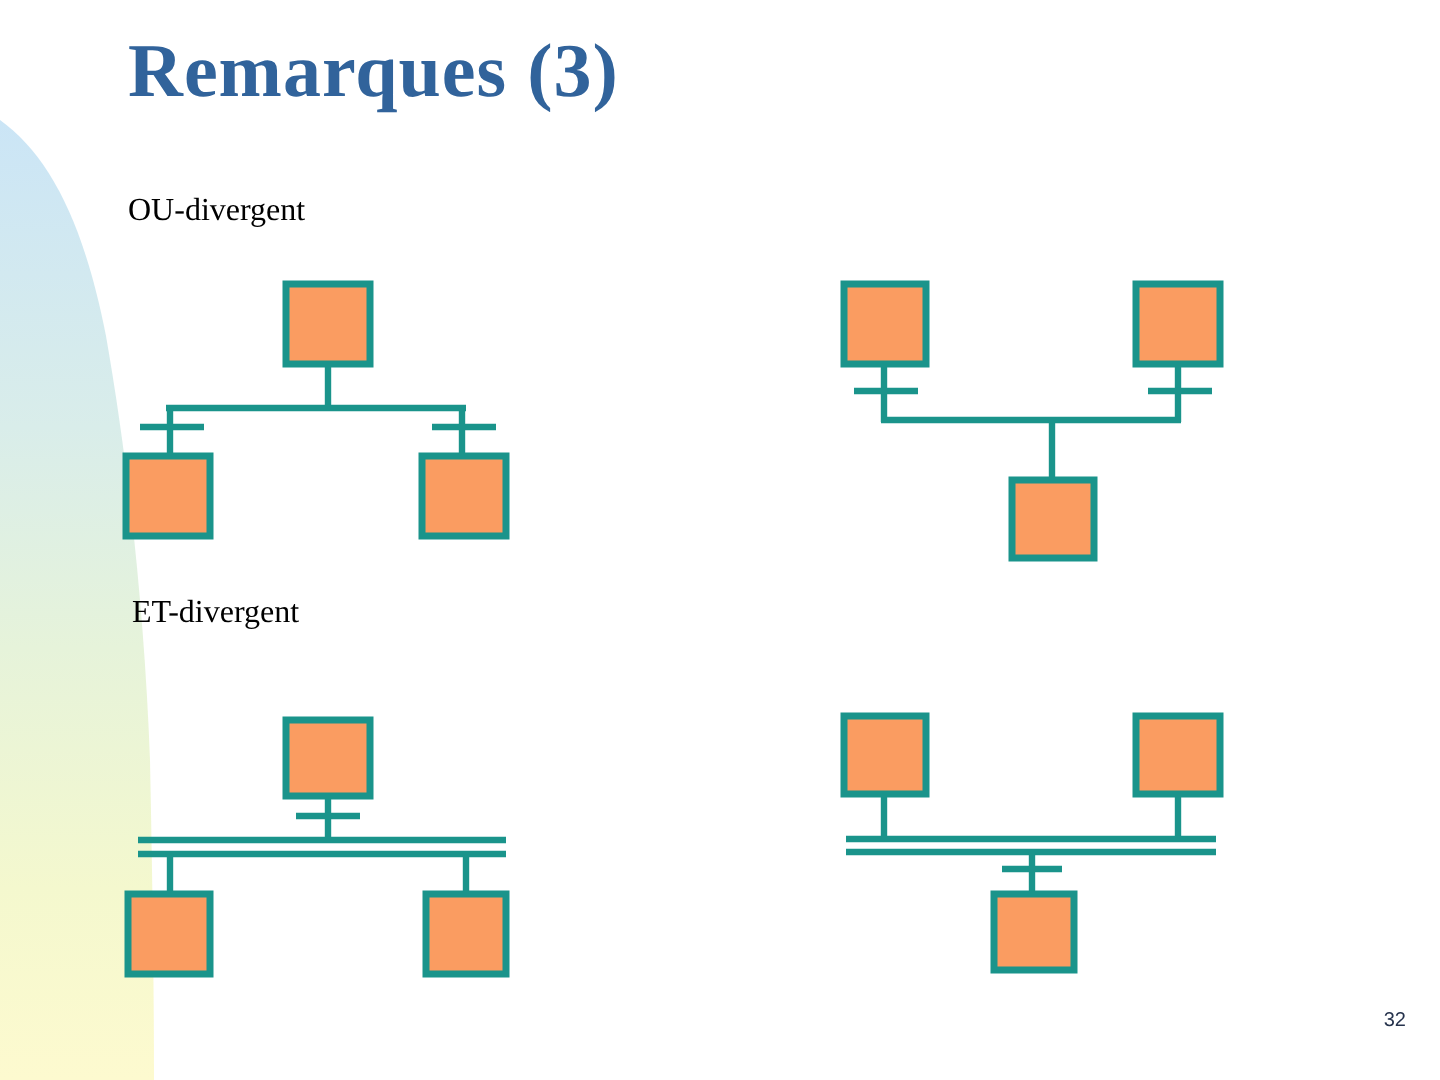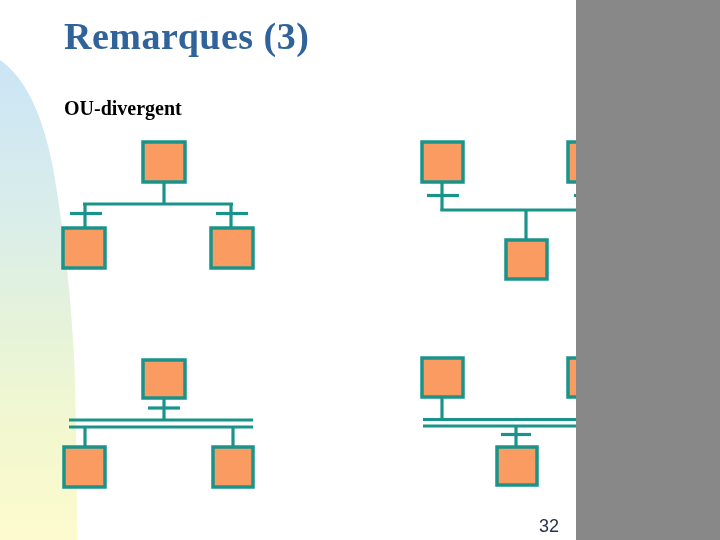--- a/index.html
+++ b/index.html
@@ -6,51 +6,50 @@
     --title-color:#31639B;
     --label-color:#000000;
     --box-fill:#FA9C61;
     --line:#1A948B;
     --page-number-color:#26334D;
     --bg:#FFFFFF;
   }
   html,body{margin:0;padding:0;background:#888;}
   .slide{
     position:relative;
-    width:576px;height:540px;
+    width:720px;height:540px;
     background:var(--bg);
     overflow:hidden;
     font-family:"Liberation Serif", serif;
   }
   .decor{position:absolute;left:0;top:0;width:720px;height:540px;pointer-events:none;}
   .title{
     position:absolute;left:64px;top:14px;
     font-size:38px;font-weight:bold;
     color:var(--title-color);
     letter-spacing:0.5px;
     margin:0;white-space:nowrap;
   }
   .dlabel{
     position:absolute;
-    font-size:20px;color:var(--label-color);
+    font-size:16px;color:var(--label-color);
     white-space:nowrap;
-    font-weight:bold;
   }
   #label-ou-divergent{left:64px;top:97px;}
   #label-ou-convergent{left:437px;top:97px;}
   #label-et-divergent{left:66px;top:298px;}
   #label-et-convergent{left:437px;top:298px;}
   .diagram-layer{position:absolute;left:0;top:0;width:720px;height:540px;}
   .step-box{fill:var(--box-fill);stroke:var(--line);stroke-width:3.5;}
   .wire{stroke:var(--line);stroke-width:3.2;fill:none;}
   .tick{stroke:var(--line);stroke-width:3.2;fill:none;}
   .page-number{
-    position:absolute;right:17px;top:516px;
+    position:absolute;right:17px;top:505px;
     font-family:"Liberation Sans", sans-serif;
-    font-size:18px;color:var(--page-number-color);
+    font-size:10px;color:var(--page-number-color);
   }
 </style>
 </head>
 <body>
 
 <div class="slide">
 
   <svg class="decor" viewBox="0 0 720 540" aria-hidden="true">
     <defs>
       <linearGradient id="decog" x1="0" y1="60" x2="0" y2="540" gradientUnits="userSpaceOnUse">
@@ -60,20 +59,21 @@
         <stop offset="0.8" stop-color="#F4F8CE"></stop>
         <stop offset="1" stop-color="#FDFACF"></stop>
       </linearGradient>
     </defs>
     <path d="M 0 60 C 25 78, 42 112, 53 168 C 63 225, 72 300, 75 380 C 76 430, 77 490, 77 540 L 0 540 Z" fill="url(#decog)"></path>
   </svg>
 
   <h1 class="title">Remarques (3)</h1>
 
   <div class="dlabel" id="label-ou-divergent">OU-divergent</div>
+  <div class="dlabel" id="label-et-divergent">ET-divergent</div>
 
   <svg class="diagram-layer" viewBox="0 0 720 540">
 
     <g>
       <line class="wire" x1="164" y1="182" x2="164" y2="205"></line>
       <line class="wire" x1="83" y1="204" x2="233" y2="204"></line>
       <line class="wire" x1="85" y1="204" x2="85" y2="229"></line>
       <line class="wire" x1="231" y1="204" x2="231" y2="229"></line>
       <line class="tick" x1="70" y1="213.5" x2="102" y2="213.5"></line>
       <line class="tick" x1="216" y1="213.5" x2="248" y2="213.5"></line>

